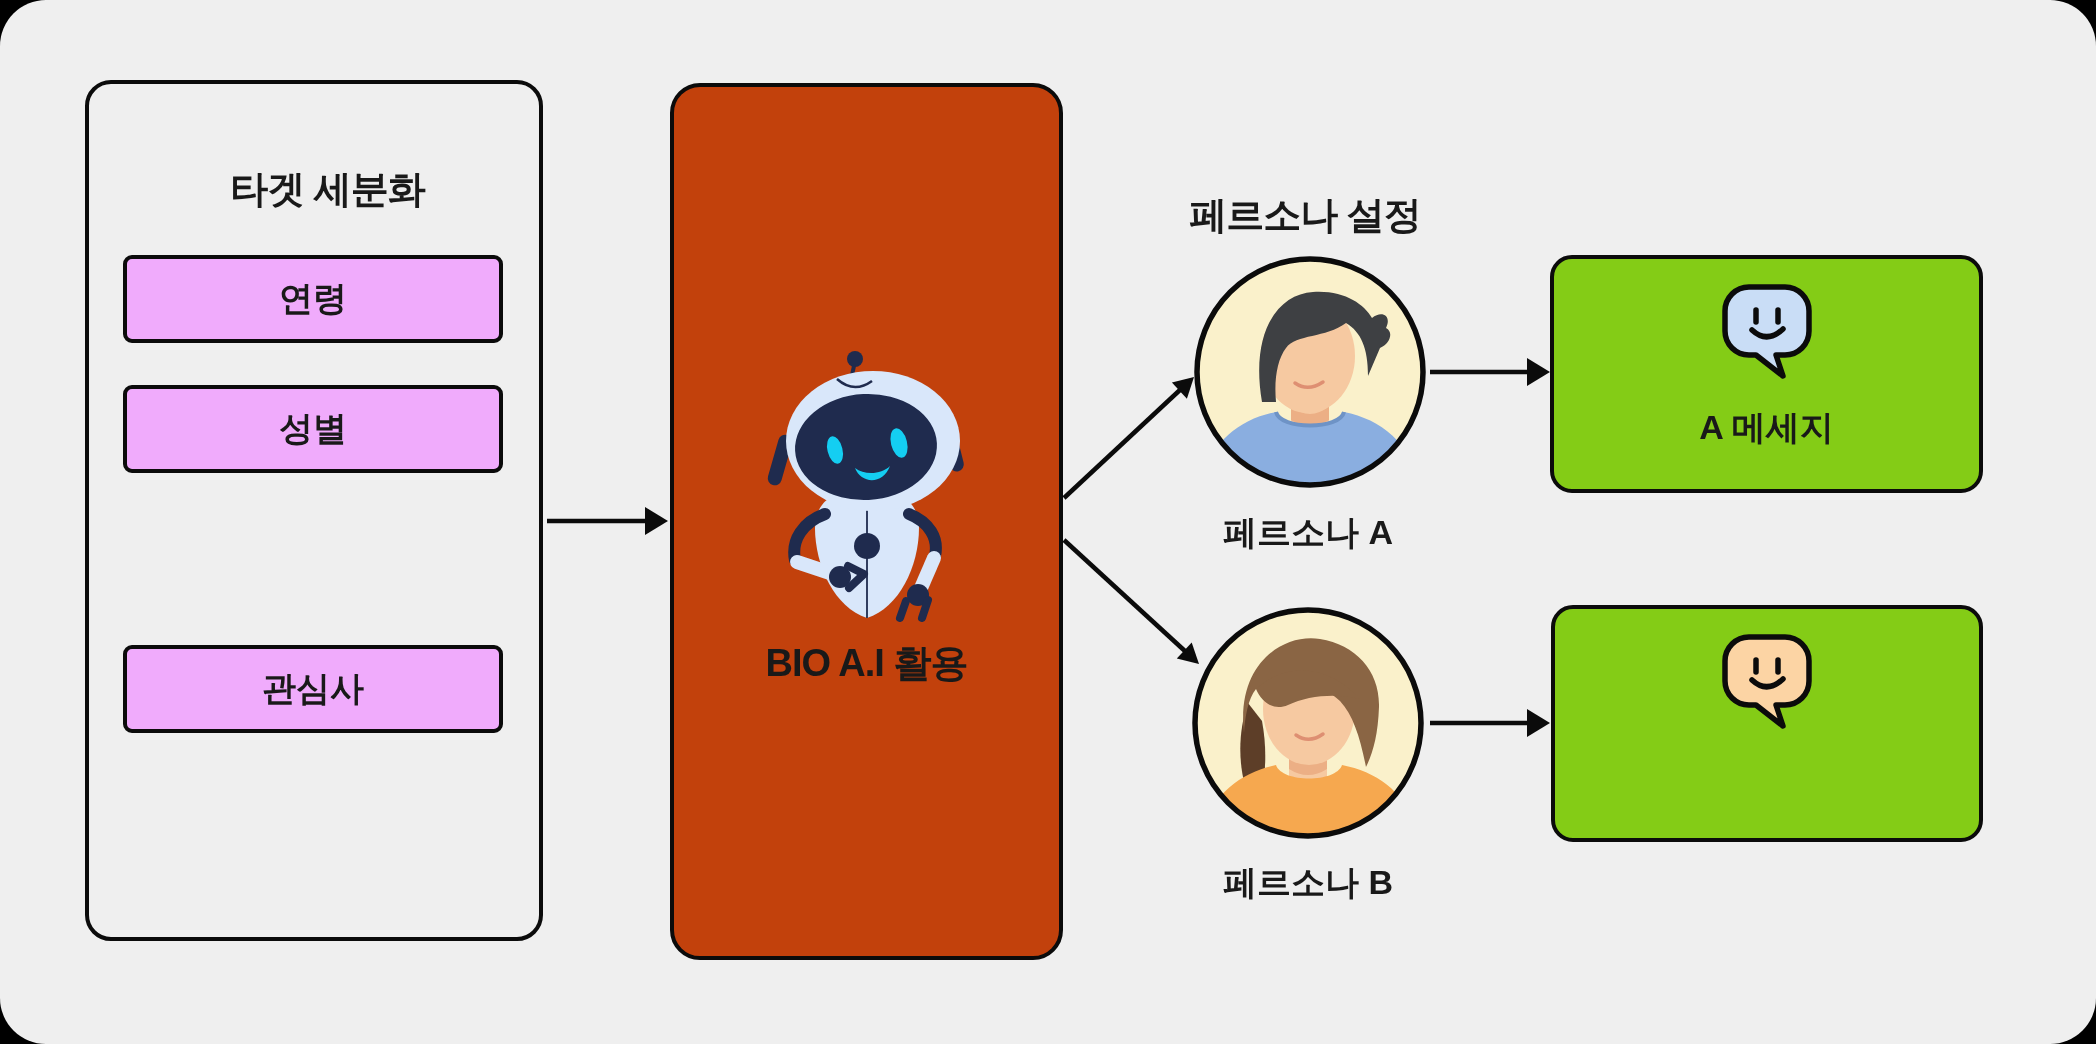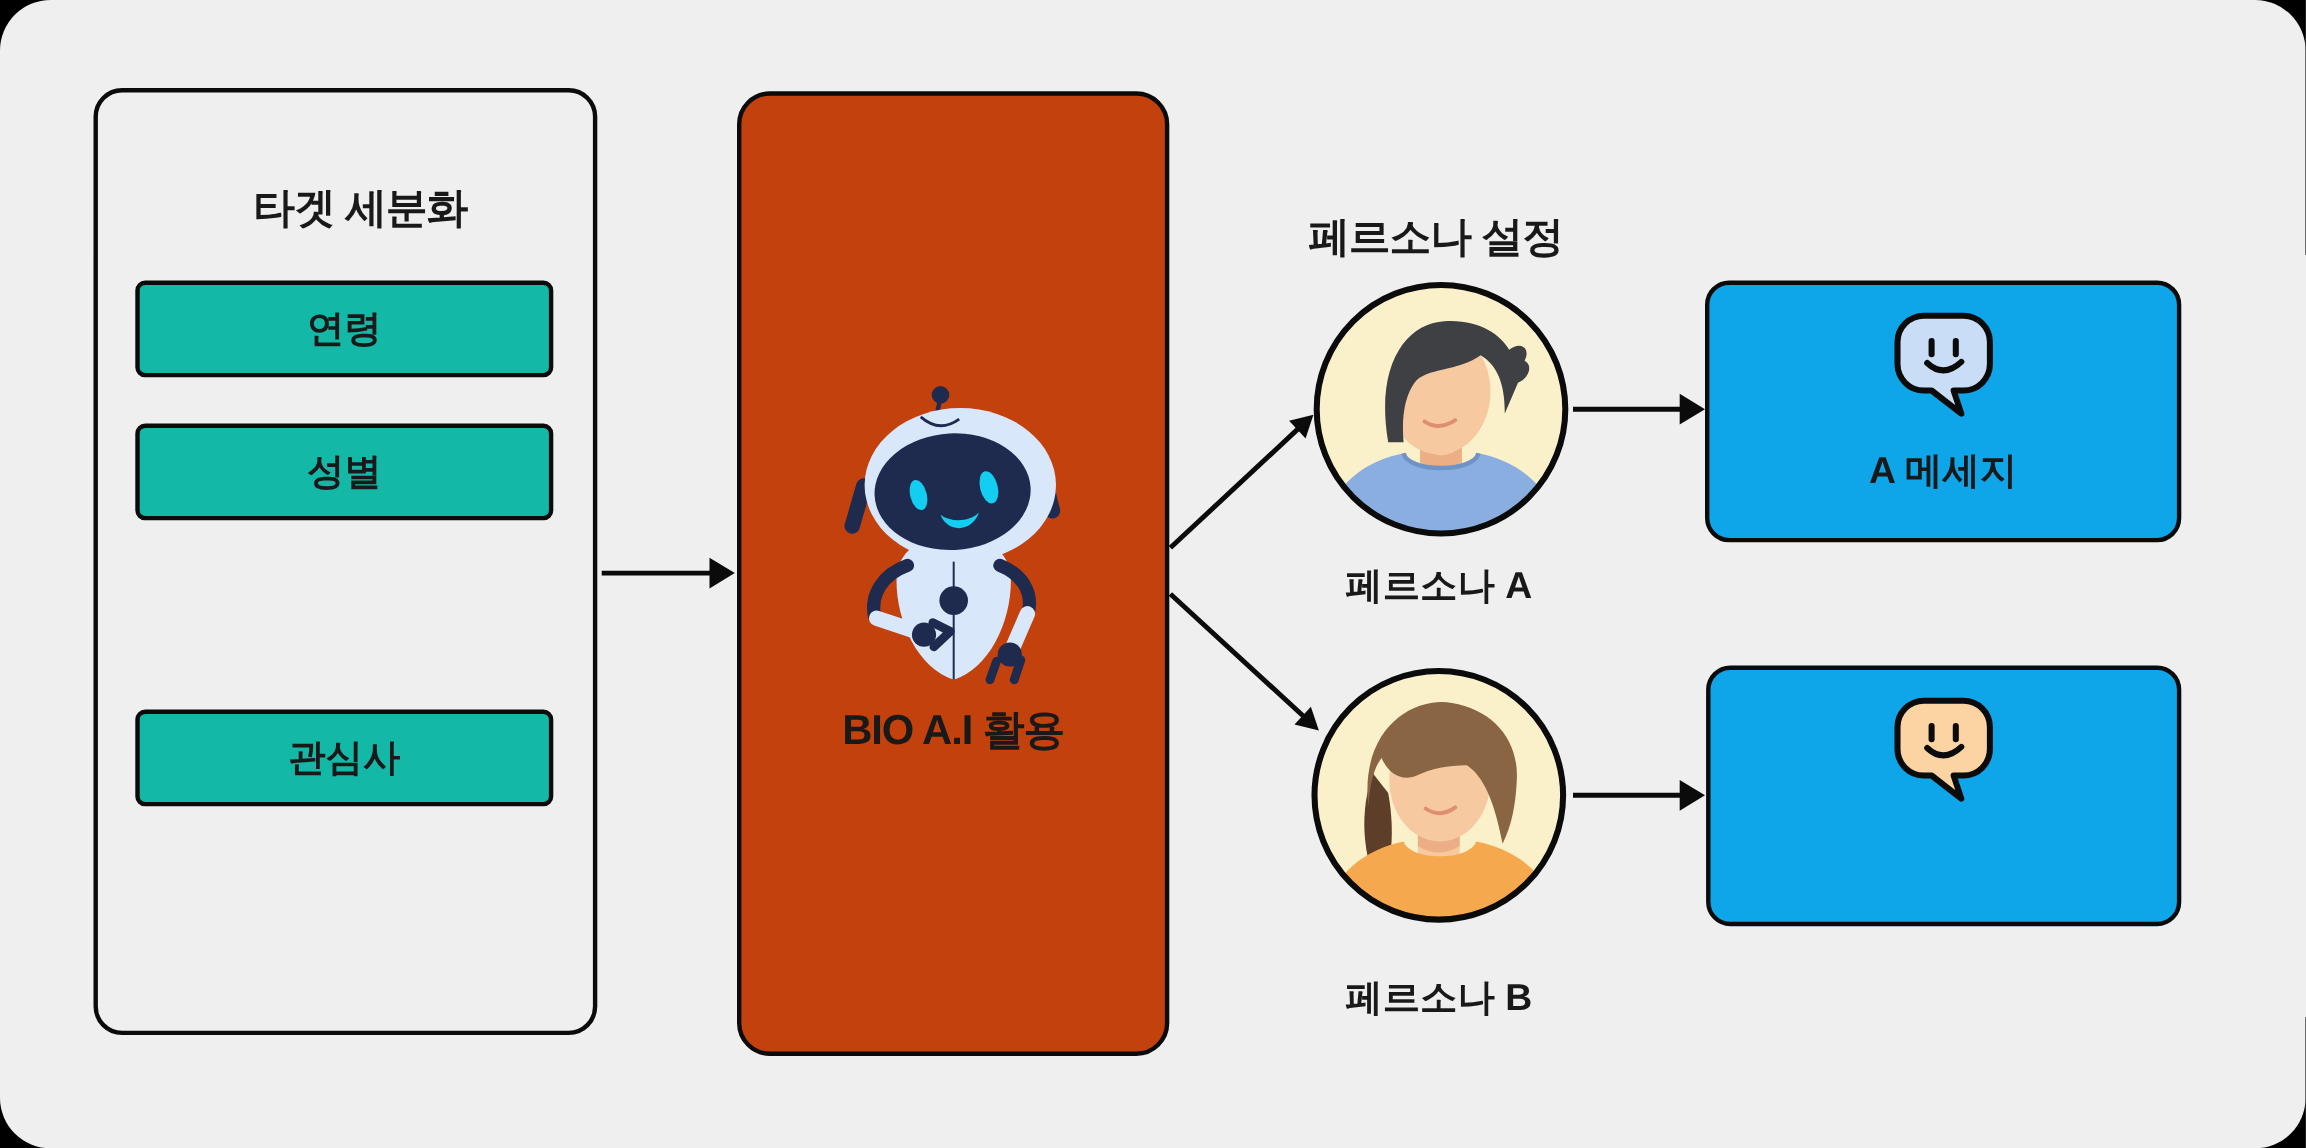--- a/index.html
+++ b/index.html
@@ -11,42 +11,42 @@
   }
   .abs{position:absolute;}
   .center-text{display:flex;align-items:center;justify-content:center;text-align:center;}
   .section-title{font-size:38px;font-weight:700;letter-spacing:-1px;}
   .item-label{font-size:34px;font-weight:700;}
 
   
   .panel-left{left:85px;top:80px;width:458px;height:861px;border:4px solid #0b0b0b;border-radius:26px;}
   .panel-left-title{left:0;top:78px;width:100%;height:54px;padding-left:27px;}
   .segment-box{
-    left:34px;width:380px;height:88px;background:#14b8a6;
+    left:34px;width:380px;height:88px;background:#f0abfc;
     border:4px solid #0b0b0b;border-radius:9px;
   }
   .seg-0{top:171px}.seg-1{top:301px}.seg-2{top:431px}.seg-3{top:561px}.seg-4{top:691px}
 
   
   .panel-mid{left:670px;top:83px;width:393px;height:877px;background:#c2410c;border:4px solid #0b0b0b;border-radius:30px;}
   .robot-wrap{left:63px;top:255px;width:260px;height:290px;}
   .ai-label{left:0;top:549px;width:100%;height:54px;}
 
   
   .persona-title{left:1120px;top:160px;width:370px;height:54px;margin-top:28px;}
   .avatar{width:236px;height:236px;}
   .avatar-a{left:1192px;top:254px;}
   .avatar-b{left:1190px;top:605px;}
   .persona-label{width:300px;height:54px;}
   .persona-a-label{left:1158px;top:506px;}
-  .persona-b-label{left:1158px;top:880px;}
+  .persona-b-label{left:1158px;top:856px;}
 
   
   .brand-title{left:1568px;top:160px;width:400px;height:54px;}
-  .msg-card{background:#0ea5e9;border:4px solid #0b0b0b;border-radius:22px;text-decoration:underline;}
+  .msg-card{background:#84cc16;border:4px solid #0b0b0b;border-radius:22px;text-decoration:underline;}
   .msg-a{left:1550px;top:255px;width:433px;height:238px;}
   .msg-b{left:1551px;top:605px;width:432px;height:237px;}
   .bubble-icon{left:50%;transform:translateX(-50%);top:22px;width:96px;height:100px;}
   .msg-label{left:0;top:142px;width:100%;height:54px;}
 
   .arrows{left:0;top:0;width:2096px;height:1044px;pointer-events:none;}
 </style>
 </head>
 <body>
 

